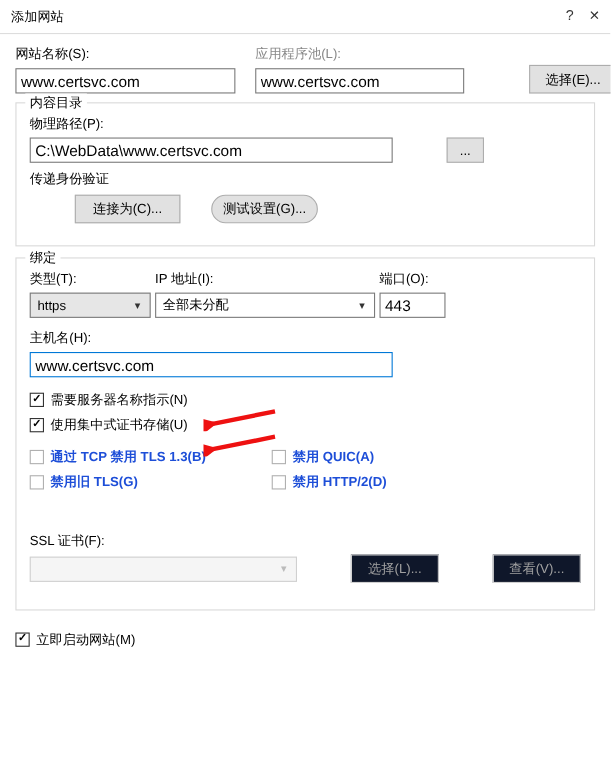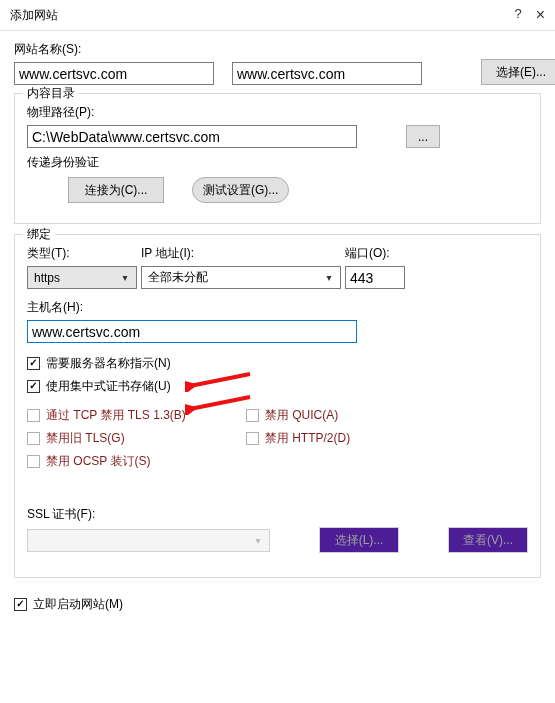--- a/index.html
+++ b/index.html
@@ -47,21 +47,21 @@
     font-size: 12px;
     height: 26px;
     min-width: 80px;
     cursor: default;
     display: inline-flex;
     align-items: center;
     justify-content: center;
     margin-left: 41px;
   }
   .btn.small { min-width: 34px; padding: 2px 6px; }
-  .btn.disabled { color: #a0a0a0; background: #4c1d95; border-color:#d0d0d0; cursor:default;}
+  .btn.disabled { color: #a0a0a0; background: #0f172a; border-color:#d0d0d0; cursor:default;}
   .fieldset {
     border: 1px solid #d9d9d9;
     margin: 8px 0 10px 0;
     padding: 10px 12px 14px 12px;
     position: relative;
   }
   .fieldset > .legend {
     position: absolute;
     top: -9px;
     left: 8px;
@@ -85,21 +85,21 @@
   .chev {
     width: 18px;
     height: 100%;
     display: flex;
     align-items: center;
     justify-content: center;
     font-size: 10px;
     color: #333;
   }
   .checkbox-row { display:flex; align-items:center; gap:6px; margin: 6px 0; font-size:12px;}
-  .checkbox-row.disabled { color:#7f1d1d; }
+  .checkbox-row.disabled { color:#1d4ed8;font-weight:bold; }
   .cb { width:13px; height:13px; border:1px solid #333; display:inline-flex; align-items:center; justify-content:center; font-size:10px; line-height:1; background:#fff;}
   .cb.checked::after { content:"✓"; color:#000; font-weight:bold; transform:translateY(-1px);}
   .cb.disabled { border-color:#b0b0b0; }
   .arrow {
     position: absolute;
     pointer-events: none;
   }
   .arrow svg { display:block; }
   .bottom-check { padding: 8px 14px; display:flex; align-items:center; gap:6px; font-size:12px;}
 </style>
@@ -115,20 +115,21 @@
 </div>
 
 <div class="content">
 
   <div class="row" style="align-items:flex-end;">
     <div style="flex:0 0 200px;">
       <span class="lbl">网站名称(S):</span>
       <input class="input-text" style="width: 100%;" value="www.certsvc.com">
     </div>
     <div style="flex:0 0 190px; margin-left:10px;">
+      <span class="lbl" style="color:#888;">应用程序池(L):</span>
       <input class="input-text" style="width: 100%;" value="www.certsvc.com">
     </div>
     <div style="margin-left:10px;">
       <div style="height:17px;"></div>
       <div class="btn">选择(E)...</div>
     </div>
   </div>
 
   <div class="fieldset">
     <span class="legend">内容目录</span>
@@ -184,24 +185,20 @@
 
     <div style="display:flex; gap:60px;">
       <div>
         <div class="checkbox-row disabled">
           <span class="cb disabled"></span>
           <span>通过 TCP 禁用 TLS 1.3(B)</span>
         </div>
         <div class="checkbox-row disabled">
           <span class="cb disabled"></span>
           <span>禁用旧 TLS(G)</span>
-        </div>
-        <div class="checkbox-row disabled">
-          <span class="cb disabled"></span>
-          <span>禁用 OCSP 装订(S)</span>
         </div>
       </div>
       <div>
         <div class="checkbox-row disabled">
           <span class="cb disabled"></span>
           <span>禁用 QUIC(A)</span>
         </div>
         <div class="checkbox-row disabled">
           <span class="cb disabled"></span>
           <span>禁用 HTTP/2(D)</span>

